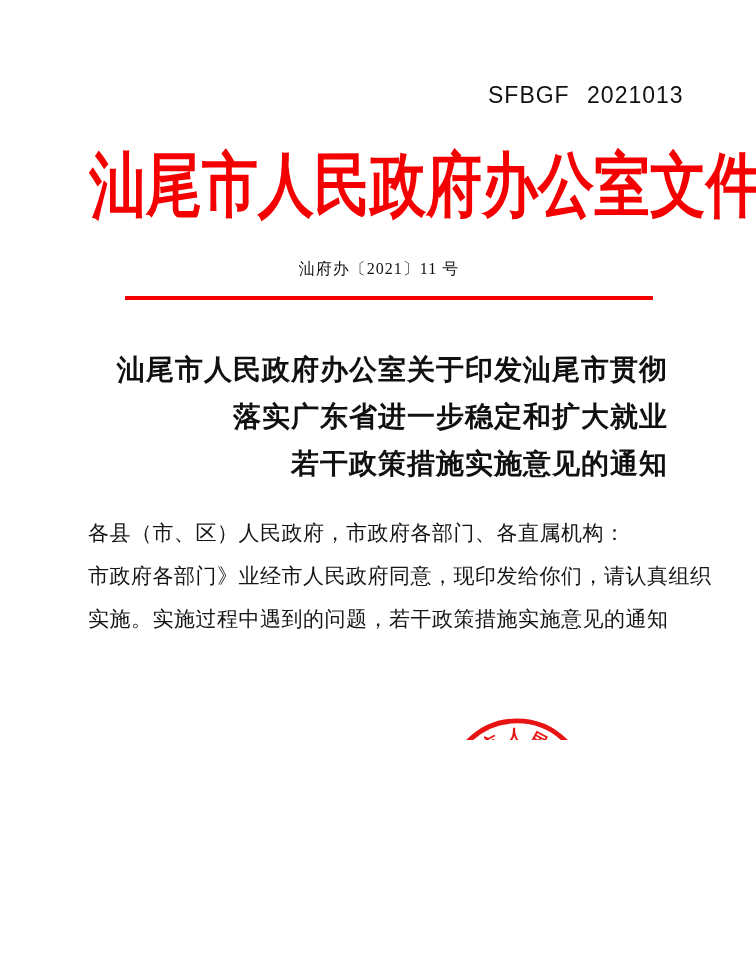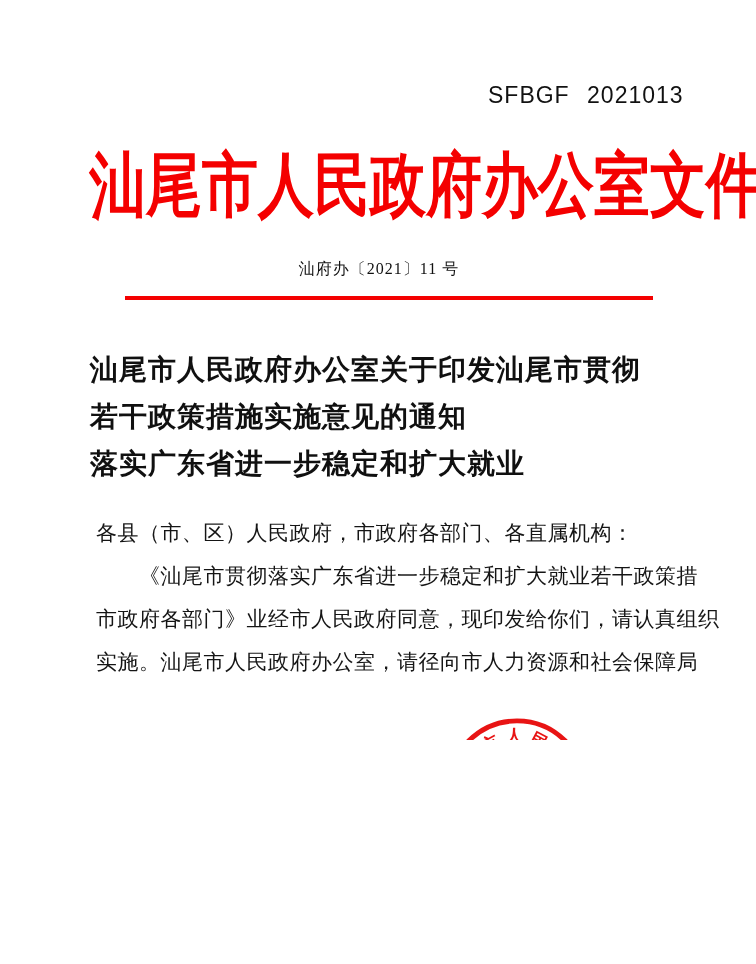--- a/index.html
+++ b/index.html
@@ -26,26 +26,26 @@
     position:absolute; left:90px; top:259px; width:578px;
     text-align:center; font-size:16px; letter-spacing:1px; color:#111;
     white-space:nowrap;
   }
   .red-rule {
     position:absolute; left:125px; top:296px; width:528px; height:4px;
     background:#f40000;
   }
   .doc-title {
     position:absolute; left:90px; top:346px; width:578px;
-    text-align:left; font-weight:bold; font-size:28px; line-height:47px;
+    text-align:right; font-weight:bold; font-size:28px; line-height:47px;
     letter-spacing:1px; color:#101010;
   }
   .doc-title div { white-space:nowrap; }
   .body-text {
-    position:absolute; left:96px; top:512px; width:596px;
+    position:absolute; left:88px; top:512px; width:596px;
     font-size:21px; line-height:43px; letter-spacing:0.5px; color:#151515;
   }
   .body-text div { white-space:nowrap; }
   .sig-block {
     position:absolute; left:335px; top:786px; width:300px;
     text-align:center; color:#151515;font-style:italic;
   }
   .sig-org { font-size:22px; line-height:34px; letter-spacing:5px; white-space:nowrap; }
   .sig-date { font-size:21px; line-height:34px; letter-spacing:1px; white-space:nowrap; }
   .seal {
@@ -66,29 +66,28 @@
   <div class="ref">SFBGF 2021013</div>
 
   <div class="letterhead">汕尾市人民政府办公室文件</div>
 
   <div class="doc-no">汕府办〔2021〕11 号</div>
 
   <div class="red-rule"></div>
 
   <div class="doc-title">
     <div>汕尾市人民政府办公室关于印发汕尾市贯彻</div>
+    <div>落实广东省进一步稳定和扩大就业</div>
     <div>若干政策措施实施意见的通知</div>
-    <div>落实广东省进一步稳定和扩大就业</div>
   </div>
 
   <div class="body-text">
     <div>各县（市、区）人民政府，市政府各部门、各直属机构：</div>
-    <div>　　《汕尾市贯彻落实广东省进一步稳定和扩大就业若干政策措</div>
     <div>市政府各部门》业经市人民政府同意，现印发给你们，请认真组织</div>
-    <div>实施。汕尾市人民政府办公室，请径向市人力资源和社会保障局</div>
+    <div>实施。实施过程中遇到的问题，若干政策措施实施意见的通知</div>
   </div>
 
   <div class="sig-block">
     <div class="sig-org">汕尾市人民政府办公室</div>
     <div class="sig-date">2021 年 6 月 22 日</div>
   </div>
 
   <svg class="seal" viewBox="0 0 150 150" xmlns="http://www.w3.org/2000/svg" aria-hidden="true">
     <defs>
       <path id="arcTop" d="M 31.5 95.3 A 48 48 0 1 1 118.5 95.3" fill="none"></path>

